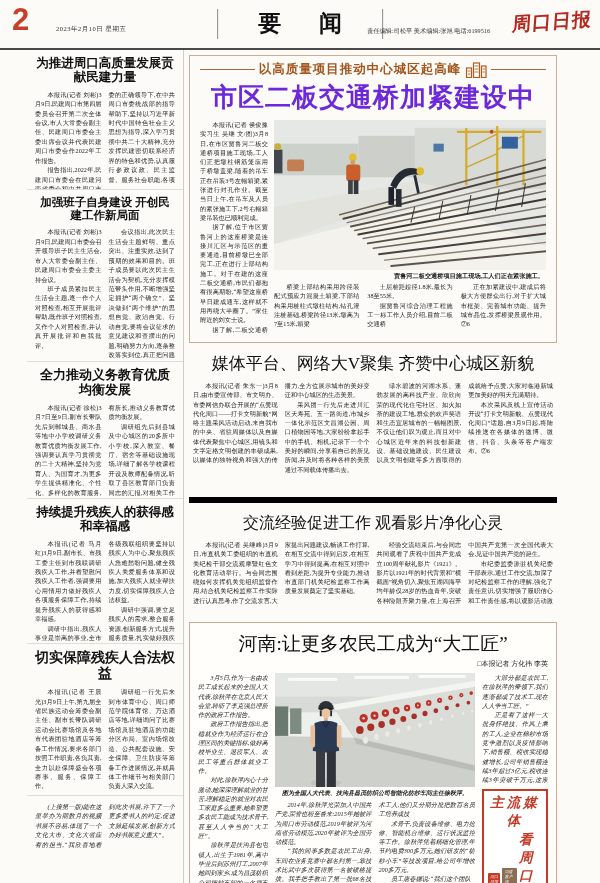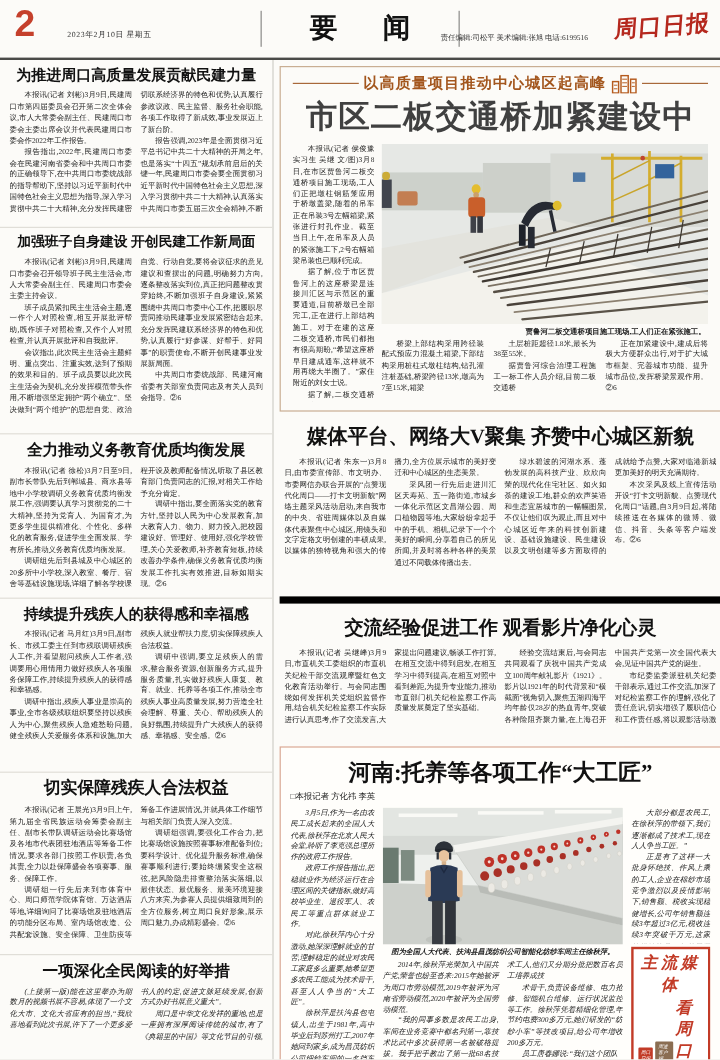--- a/index.html
+++ b/index.html
@@ -14,61 +14,61 @@
   .sec-wrap { position:absolute; left:50%; top:8px; transform:translateX(-50%);
               display:flex; align-items:center; gap:24px; }
   .sec-bar { width:1px; height:30px; background:#8a8a88; }
   .sec-title { font-size:23px; font-weight:bold; letter-spacing:16px; padding-left:16px; color:#111; }
   .hdr-editors { position:absolute; right:110px; top:27px; font-size:6.2px; color:#333; }
   .masthead { position:absolute; right:8px; top:9px; font-family:"DejaVu Serif",serif;
               font-weight:900; font-size:19px; color:#b5281e; transform:rotate(-4deg) skewX(-8deg);
               letter-spacing:1px; }
   
   .main { display:flex; height:833px; }
-  .leftcol { width:228px; flex:none; border-right:1px solid #cfcdc8; }
+  .leftcol { width:184px; flex:none; border-right:1px solid #cfcdc8;padding-left:27px; }
   .rightcol { width:378px; flex:none; padding:0 5px; }
   
   .la { padding:6px 8px 3px; border-bottom:1px solid #e0ded8; overflow:hidden; }
   .la:last-child { border-bottom:none; }
   .la-title { text-align:center; font-weight:bold; line-height:1.15; margin-bottom:5px; color:#111; }
   .la-body { columns:2; column-gap:7px; font-size:6.2px; line-height:1.52; text-align:justify; overflow:hidden; }
   .la-body p, .smalltext p { text-indent:2em; margin:0; }
   .t1{height:140px}.t1 .la-title{font-size:12.5px}.t1 .la-body{height:108px}
   .t2{height:172px}.t2 .la-title{font-size:11.5px}.t2 .la-body{height:140px}
   .t3{height:137px}.t3 .la-title{font-size:13px}.t3 .la-body{height:105px}
   .t4{height:145px}.t4 .la-title{font-size:12.5px}.t4 .la-body{height:112px}
   .t5{height:152px}.t5 .la-title{font-size:14px}.t5 .la-body{height:118px}
   .t6{height:86px}.t6 .la-title{font-size:13px}.t6 .la-body{height:54px; font-style:italic}
   
   .bridge-box { margin-top:5px; border:1px solid #c9ae93; height:288px; padding:0 10px; overflow:hidden; }
   .banner { display:flex; align-items:center; margin-top:5px; }
   .banner .bline { flex:1; height:1px; background:#a8683a; }
   .banner-text { color:#a3561d; font-weight:bold; font-size:12.5px; letter-spacing:1px; margin:0 4px;
                  font-family:"Liberation Sans",sans-serif; }
   .bicon { margin-right:4px; display:flex; align-items:center; }
-  .bridge-headline { font-size:26px; font-weight:bold; text-align:center; letter-spacing:1px; margin:2px 0 5px; color:#404040; }
+  .bridge-headline { font-size:26px; font-weight:bold; text-align:center; letter-spacing:1px; margin:2px 0 5px; color:#6d28d9; }
   .bridge-content { display:flex; gap:6px; height:215px; overflow:hidden; }
   .smalltext { font-size:6.2px; line-height:1.5; text-align:justify; overflow:hidden; }
   .bridge-left { width:68px; flex:none; height:100%; }
   .bridge-right { flex:1; display:flex; flex-direction:column; }
   .photo1 { width:100%; height:150px; flex:none; display:block; }
   .pcap1 { font-size:6.2px; text-align:right; padding:2px 2px 1px; font-weight:bold; color:#222; }
   .bridge-bottom { columns:3; column-gap:8px; height:50px; }
   
   .sec { padding:5px 4px 3px; overflow:hidden; }
-  .sec-head { text-align:center; font-weight:bold; color:#111; }
+  .sec-head { text-align:center; font-weight:normal; color:#111; }
   .media-head { font-size:17px; margin:4px 0 6px; }
   .media-body { columns:4; column-gap:7px; height:94px; }
   .exchange { border-top:6px solid #000000; margin-top:19px; }
   .exchange-head { font-size:16px; margin:5px 0 6px; }
   .exchange-body { columns:4; column-gap:7px; height:74px; }
   
   .henan-box { border:1px solid #d9a894; background:#fffefb; margin-top:5px; height:276px; padding:4px 8px; overflow:hidden; }
   .henan-head { font-size:19px; margin:4px 0 2px; }
-  .henan-byline { text-align:left; font-size:7px; color:#222; margin-bottom:4px; }
+  .henan-byline { text-align:right; font-size:7px; color:#222; margin-bottom:4px; }
   .henan-content { display:flex; gap:7px; height:218px; overflow:hidden;font-style:italic; }
   .henan-left { width:70px; flex:none; height:100%; }
   .henan-center { width:200px; flex:none; display:flex; flex-direction:column; }
   .photo2 { width:100%; height:114px; flex:none; display:block; }
   .pcap2 { font-size:6px; text-align:center; padding:2px 0; font-weight:bold; }
   .henan-bottom { columns:2; column-gap:7px; height:84px; }
   .henan-right { flex:1; display:flex; flex-direction:column; }
   .henan-right-text { flex:1; overflow:hidden; }
   .logo-box { flex:none; border:2px solid #c23b27; background:#fff; padding:3px 4px 4px; margin-top:3px; }
   .logo-l1 { color:#c23b27; font-weight:bold; font-size:13.5px; letter-spacing:3px; text-align:center;
@@ -134,21 +134,20 @@
       </div>
       <div class="la t5">
         <div class="la-title">切实保障残疾人合法权益</div>
         <div class="la-body">
             <p>本报讯(记者 王晨光)3月9日上午,第九届全省民族运动会筹委会副主任、副市长带队调研运动会比赛场馆及各地市代表团驻地酒店等筹备工作情况,要求各部门按照工作职责,各负其责,全力以赴保障盛会各项赛事、服务、保障工作。</p>
             <p>调研组一行先后来到市体育中心、周口师范学院体育馆、万达酒店等地,详细询问了比赛场馆及驻地酒店的功能分区布局、室内场馆改造、公共配套设施、安全保障、卫生防疫等筹备工作进展情况,并就具体工作细节与相关部门负责人深入交流。</p>
             <p>调研组强调,要强化工作合力,把比赛场馆设施按照赛事标准配备到位;要科学设计、优化提升服务标准,确保赛事顺利进行;要始终绷紧安全这根弦,把风险隐患排查整治落实落细,以最佳状态、最优服务、最美环境迎接八方来宾,为参赛人员提供细致周到的全方位服务,树立周口良好形象,展示周口魅力,办成精彩盛会。②6</p>
           </div>
       </div>
       <div class="la t6">
-        <div class="la-title">一项深化全民阅读的好举措</div>
         <div class="la-body">
             <p>(上接第一版)能在这里举办为期数月的视频书展不容易,体现了一个文化大市、文化大省应有的担当,“我欣喜地看到此次书展,许下了一个更多爱书人的约定,促进文脉延续发展,创新方式办好书展意义重大”。</p>
             <p>周口是中华文化发祥的重地,也是一座拥有深厚阅读传统的城市,有了《典籍里的中国》等文化节目的引领,周口独具特色的书展和全民阅读活动,一定能够助力中原大地掀起一轮全民书香建设热潮!②2</p>
           </div>
       </div>
     </div>
 
     <div class="rightcol">
 
       <div class="bridge-box">
@@ -256,21 +255,21 @@
       <div class="sec exchange">
         <div class="sec-head exchange-head">交流经验促进工作 观看影片净化心灵</div>
         <div class="exchange-body smalltext">
             <p>本报讯(记者 吴继峰)3月9日,市直机关工委组织的市直机关纪检干部交流观摩暨红色文化教育活动举行。与会同志围绕如何发挥机关党组织监督作用,结合机关纪检监察工作实际进行认真思考,作了交流发言,大家提出问题建议,畅谈工作打算,在相互交流中得到启发,在相互学习中得到提高,在相互对照中看到差距,为提升专业能力,推动市直部门机关纪检监察工作高质量发展奠定了坚实基础。</p>
             <p>经验交流结束后,与会同志共同观看了庆祝中国共产党成立100周年献礼影片《1921》。影片以1921年的时代背景和“横截面”视角切入,聚焦五湖四海平均年龄仅28岁的热血青年,突破各种险阻齐聚力量,在上海召开中国共产党第一次全国代表大会,见证中国共产党的诞生。</p>
             <p>市纪委监委派驻机关纪委干部表示,通过工作交流,加深了对纪检监察工作的理解,强化了责任意识,切实增强了履职信心和工作责任感,将以观影活动激发的红色力量,永葆共产党人的政治本色,主动扛起机关纪委书记责任,锻造忠诚干净担当的纪检铁军,为城市建设和管理工作开展提供坚强的纪律保障。②2</p>
           </div>
       </div>
 
       <div class="henan-box">
-        <div class="sec-head henan-head">河南:托养等各项工作“大工匠”</div>
+        <div class="sec-head henan-head">河南:让更多农民工成为“大工匠”</div>
         <div class="henan-byline">□本报记者 方化祎 李英</div>
         <div class="henan-content">
           <div class="henan-left smalltext">
               <p>3月5日,作为一名由农民工成长起来的全国人大代表,徐秋萍在北京人民大会堂,聆听了李克强总理所作的政府工作报告。</p>
               <p>政府工作报告指出,把稳就业作为经济运行在合理区间的关键指标,做好高校毕业生、退役军人、农民工等重点群体就业工作。</p>
               <p>对此,徐秋萍内心十分激动,她深深理解就业的甘苦,理解稳定的就业对农民工家庭多么重要,她希望更多农民工能成为技术骨干,甚至人人争当的“大工匠”。</p>
               <p>徐秋萍是扶沟县包屯镇人,出生于1981年,高中毕业后到苏州打工,2007年她回到家乡,成为昌茂纺织公司细纱车间的一名挡车工。对纺纱技术一窍不通的她从零学起,在短时间内,徐秋萍靠虚心请教和刻苦钻研操作技术,在测试中多项操作指标名列前茅。</p>
             </div>
           <div class="henan-center">
             <svg class="photo2" viewBox="0 0 212 116" preserveAspectRatio="none">

